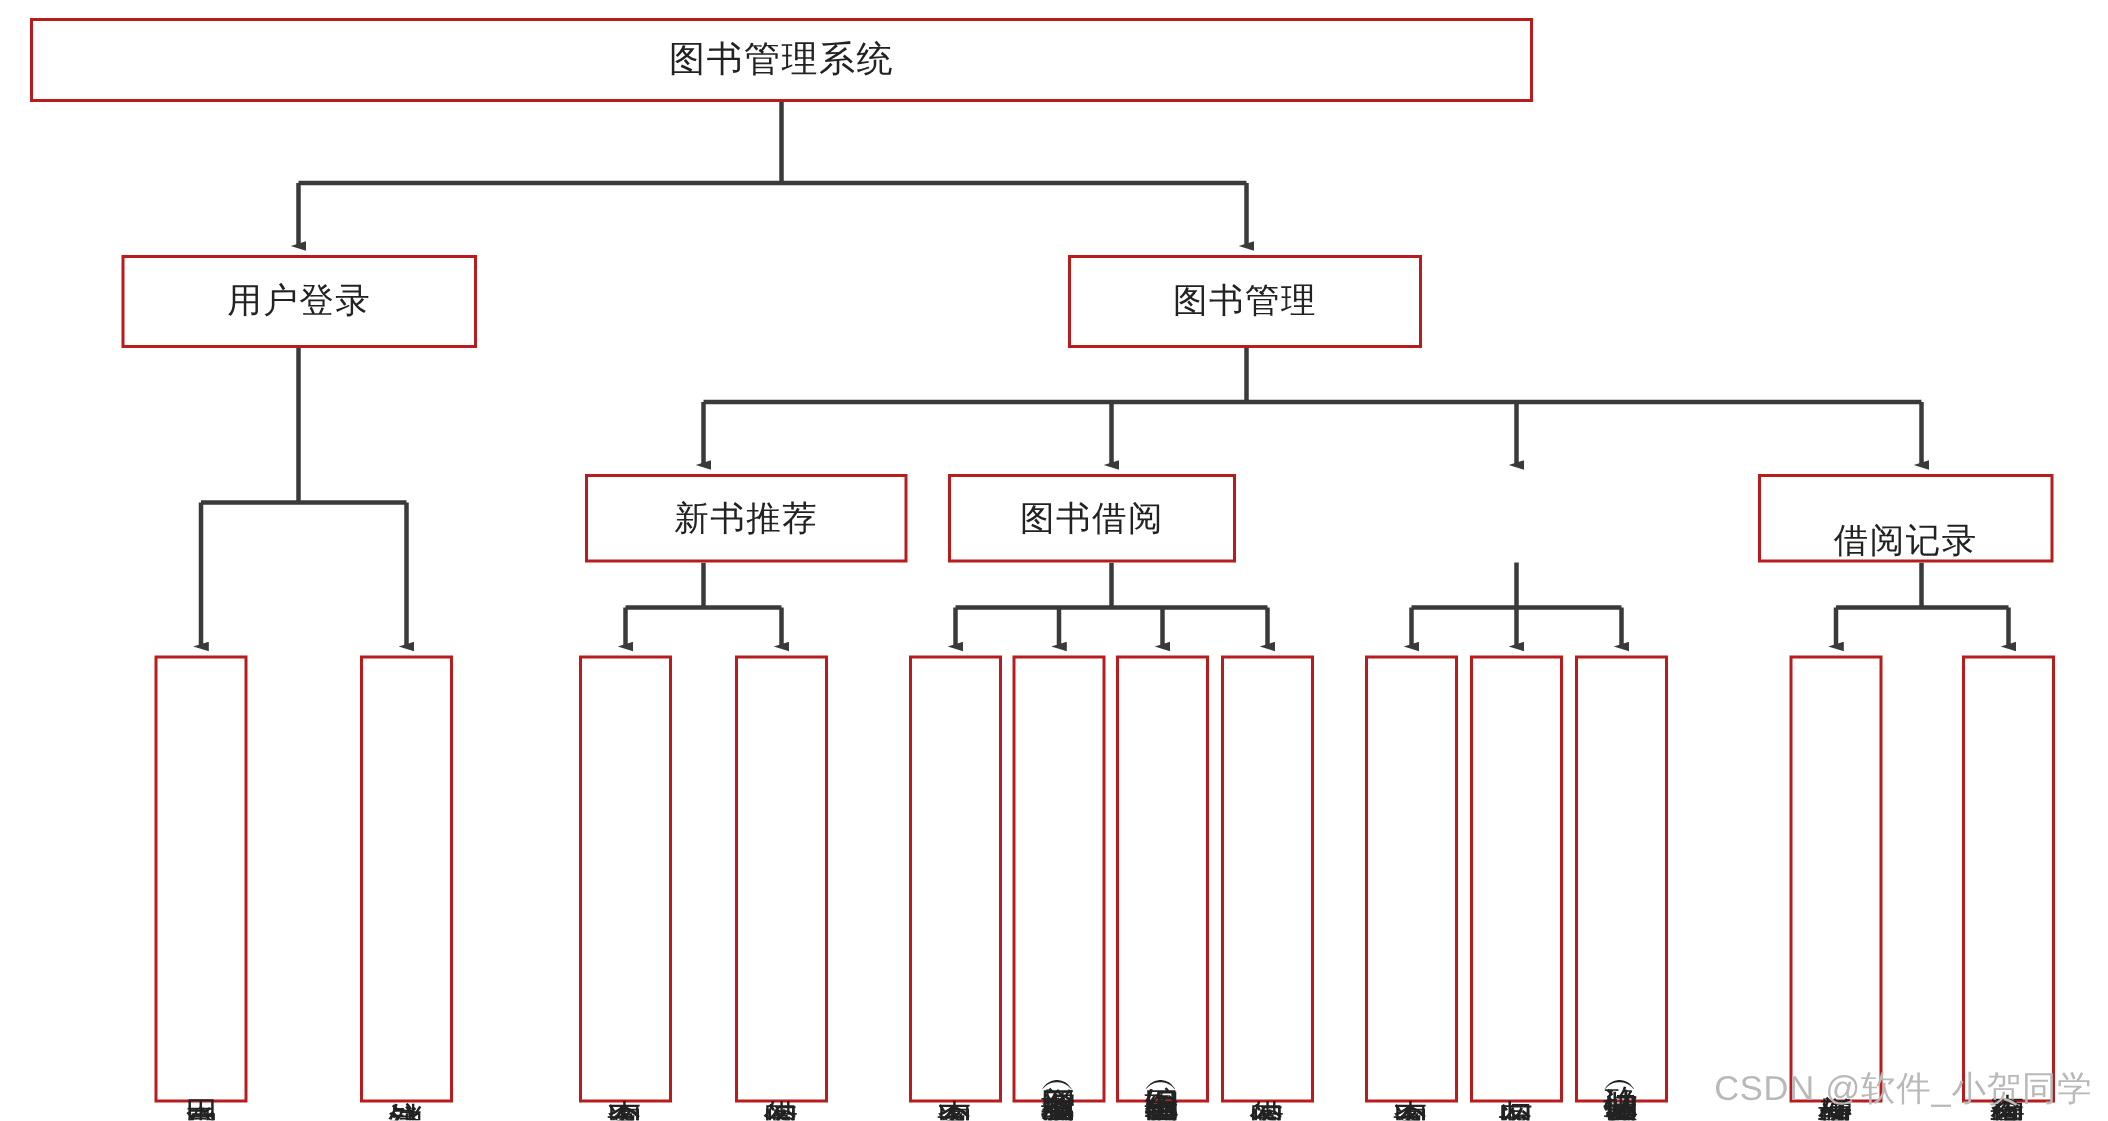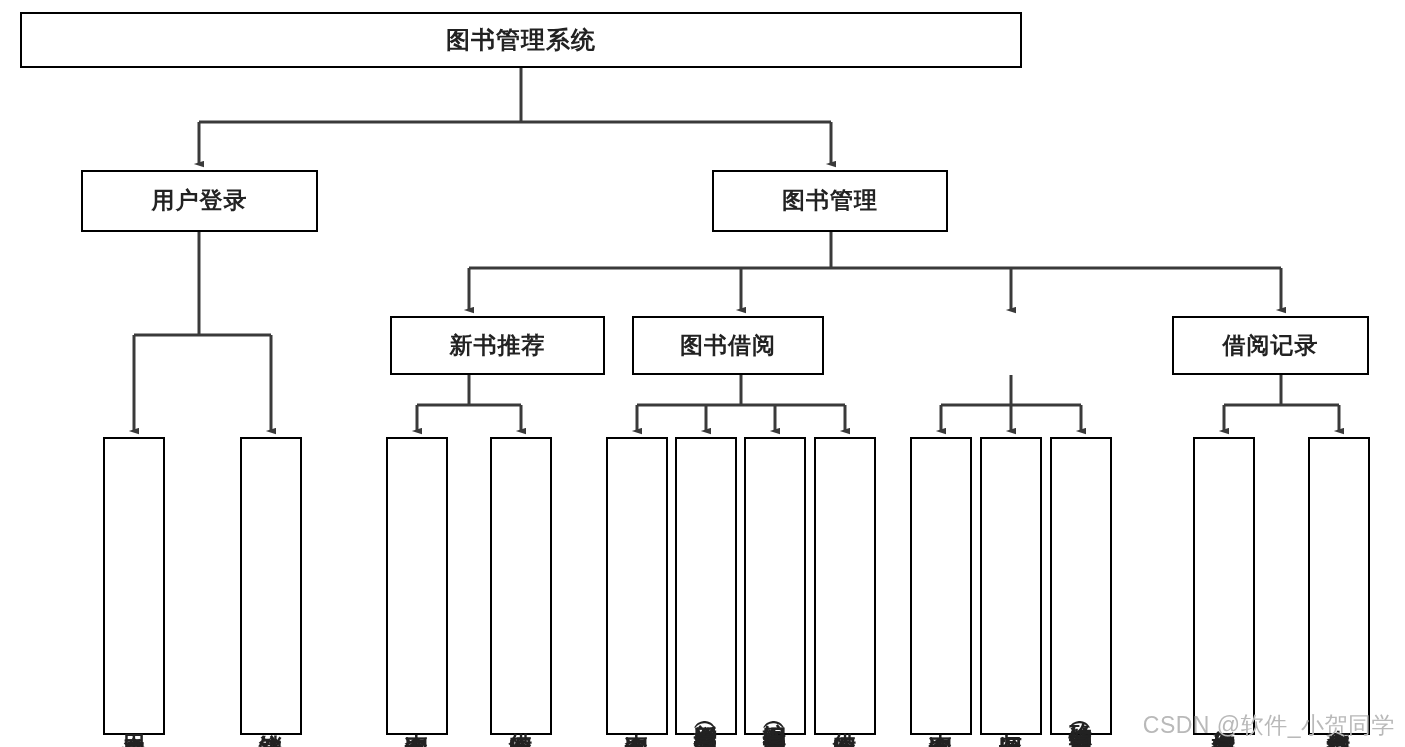--- a/index.html
+++ b/index.html
@@ -23,26 +23,25 @@
     left: 0;
     top: 0;
     width: 1405px;
     height: 747px;
     pointer-events: none;
   }
   .node {
     position: absolute;
     box-sizing: border-box;
     background: #ffffff;
-    border: 2px solid #000000;
+    border: 2px solid #b91c1c;
     display: flex;
     align-items: center;
     justify-content: center;
     color: #222222;
-    font-weight: bold;
   }
   .node.horiz {
     font-size: 23px;
     letter-spacing: 1px;
     line-height: 1.1;
   }
   .node.root {
     font-size: 24px;
   }
   .node.leaf {
@@ -138,21 +137,21 @@
   <div class="node horiz" style="left:712px; top:170px; width:236px; height:62px;">
     <span>图书管理</span>
   </div>
 
   <div class="node horiz" style="left:362px; top:316px; width:215px; height:59px;margin-left:28px;">
     <span>新书推荐</span>
   </div>
   <div class="node horiz" style="left:632px; top:316px; width:192px; height:59px;">
     <span>图书借阅</span>
   </div>
-  <div class="node horiz" style="left:1172px; top:316px; width:197px; height:59px;">
+  <div class="node horiz" style="left:1172px; top:316px; width:197px; height:59px;align-items:flex-end;">
     <span>借阅记录</span>
   </div>
 
   <div class="node leaf" style="left:103px; top:437px; width:62px; height:298px;">
     <span class="vtext">用户登录</span>
   </div>
   <div class="node leaf" style="left:240px; top:437px; width:62px; height:298px;">
     <span class="vtext">注销登录</span>
   </div>
 

